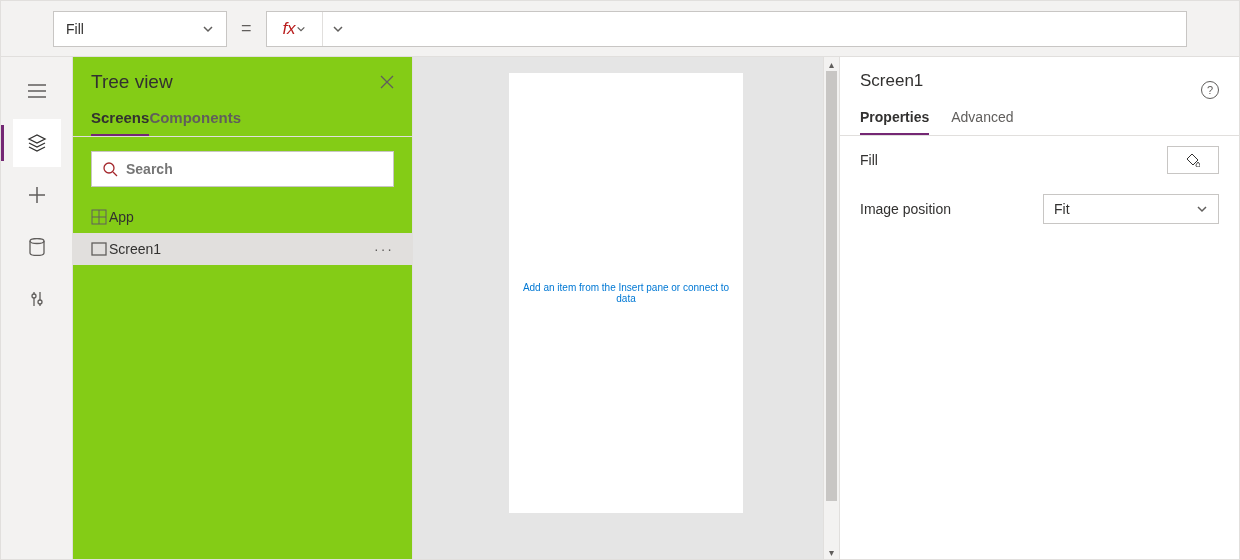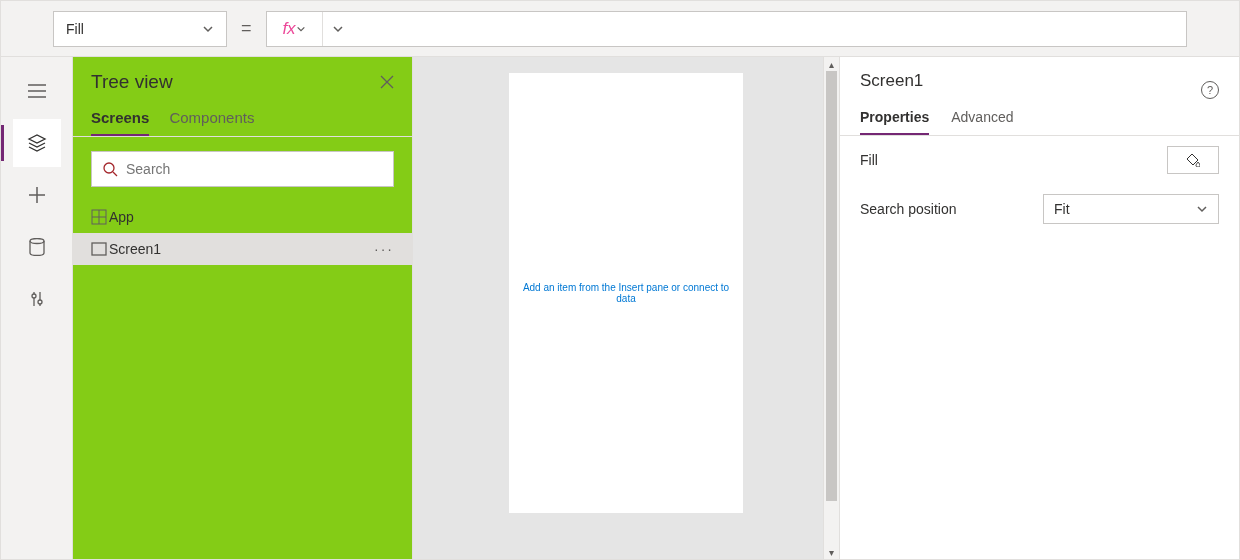--- a/index.html
+++ b/index.html
@@ -3,44 +3,44 @@
   <meta charset="utf-8">
   <style>
     * { box-sizing: border-box; margin: 0; padding: 0; font-family: "Segoe UI", Arial, sans-serif; }
     body { width: 1240px; height: 560px; background: #f3f2f1; overflow: hidden; border: 1px solid #e1dfdd; }
     
     .formula-bar { height: 56px; display: flex; align-items: center; padding: 10px 52px; gap: 10px; border-bottom: 1px solid #e1dfdd; }
     .property-select { width: 174px; height: 36px; border: 1px solid #c8c6c4; background: #fff; display: flex; align-items: center; justify-content: space-between; padding: 0 12px; font-size: 14px; color: #323130; }
     .chevron { width: 12px; height: 12px; display: inline-flex; align-items: center; justify-content: center; }
     .equals { font-size: 18px; color: #605e5c; padding: 0 4px; }
     .fx-area { display: flex; align-items: center; height: 36px; border: 1px solid #c8c6c4; background: #fff; flex: 1; }
-    .fx-btn { width: 56px; display: flex; align-items: center; justify-content: center; font-style: italic; font-size: 17px; color: #ec4899; height: 100%; border-right: 1px solid #e1dfdd; }
+    .fx-btn { width: 56px; display: flex; align-items: center; justify-content: center; font-style: italic; font-size: 17px; color: #b91c1c; height: 100%; border-right: 1px solid #e1dfdd; }
     .fx-input { flex: 1; padding: 0 14px; font-size: 15px; font-family: Consolas, monospace; }
     .fx-input .kw { color: #0000ff; }
     .fx-input .paren { color: #323130; }
     .fx-input .num { color: #c24a00; }
     .fx-expand { width: 30px; display: flex; align-items: center; justify-content: center; color: #605e5c; }
     
     .main { display: flex; height: calc(100% - 56px); }
     
     .leftrail { width: 72px; background: #f3f2f1; border-right: 1px solid #e1dfdd; display: flex; flex-direction: column; align-items: center; padding-top: 10px; }
     .rail-item { width: 48px; height: 48px; display: flex; align-items: center; justify-content: center; color: #605e5c; position: relative; margin-bottom: 4px; }
     .rail-item.active { background: #fff; }
     .rail-item.active::before { content: ""; position: absolute; left: -12px; top: 6px; bottom: 6px; width: 3px; background: #742774; }
     
     .tree-panel { width: 340px; background: #84cc16; border-right: 1px solid #e1dfdd; display: flex; flex-direction: column; }
     .tree-header { display: flex; align-items: center; justify-content: space-between; padding: 14px 18px 6px 18px; }
     .tree-title { font-size: 19px; color: #323130; }
     .close-x { color: #605e5c; font-size: 16px; }
-    .tree-tabs { display: flex; gap: 20px; padding: 10px 18px 0 18px; border-bottom: 1px solid #e1dfdd; }
-    .tree-tab { padding-bottom: 8px; font-size: 15px; color: #605e5c; }
+    .tree-tabs { display: flex; padding: 10px 18px 0 18px; border-bottom: 1px solid #e1dfdd; }
+    .tree-tab { padding-bottom: 8px; font-size: 15px; color: #605e5c; font-weight: bold; }
     .tree-tab.active { color: #323130; font-weight: 600; border-bottom: 2px solid #742774; }
     .search-wrap { padding: 14px 18px; }
     .search-box { height: 36px; border: 1px solid #c8c6c4; background: #fff; display: flex; align-items: center; padding: 0 10px; gap: 8px; }
-    .search-box input { border: none; outline: none; flex: 1; font-size: 14px; color: #605e5c; }
+    .search-box input { border: none; outline: none; flex: 1; font-size: 14px; color: #605e5c; font-weight: bold; }
     .tree-list { padding: 0; }
     .tree-item { display: flex; align-items: center; padding: 8px 18px; gap: 2px; font-size: 14px; color: #323130; }
     .tree-item.selected { background: #e1dfdd; }
     .tree-item .dots { margin-left: auto; color: #605e5c; letter-spacing: 2px; }
     
     .canvas-area { flex: 1; background: #e5e5e5; position: relative; display: flex; align-items: flex-start; justify-content: center; padding: 16px 0; }
     .phone-canvas { width: 234px; height: 440px; background: #fff; display: flex; align-items: center; justify-content: center; }
     .canvas-hint { font-size: 10px; color: #0078d4; text-align: center; padding: 0 8px; }
     .vscroll { position: absolute; right: 0; top: 0; bottom: 0; width: 16px; background: #f3f2f1; border-left: 1px solid #e1dfdd; }
     .vscroll .thumb { position: absolute; left: 2px; right: 2px; top: 14px; height: 430px; background: #c8c6c4; }
@@ -190,21 +190,21 @@
     </div>
     <div class="prop-row">
       <span class="prop-label">Fill</span>
       <div class="prop-control color-swatch">
         <svg width="14" height="14" viewBox="0 0 14 14">
             <path d="M6 1l6 6-5 5-6-6z M12 9c0 0 2 2 2 3.5S13 14 12 14s-2-.5-2-1.5S12 9 12 9z" stroke="#323130" fill="none" stroke-width="1"></path>
           </svg>
       </div>
     </div>
     <div class="prop-row">
-      <span class="prop-label">Search position</span>
+      <span class="prop-label">Image position</span>
       <div class="prop-control dropdown">
         <span>Fit</span>
         <svg width="12" height="12" viewBox="0 0 12 12">
             <path d="M2 4l4 4 4-4" stroke="#605e5c" stroke-width="1.5" fill="none"></path>
           </svg>
       </div>
     </div>
   </div>
 </div>
 

